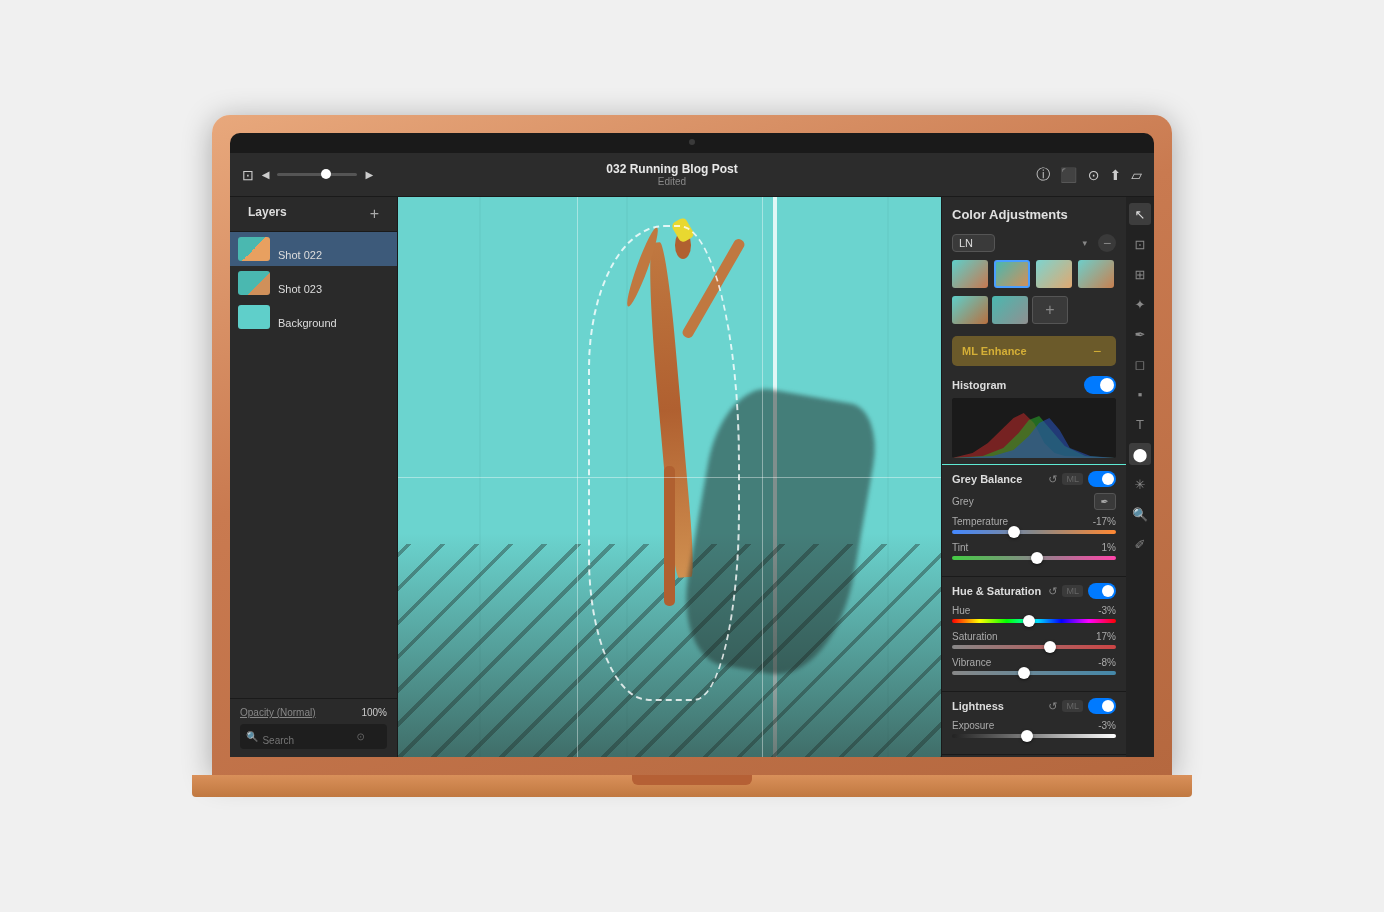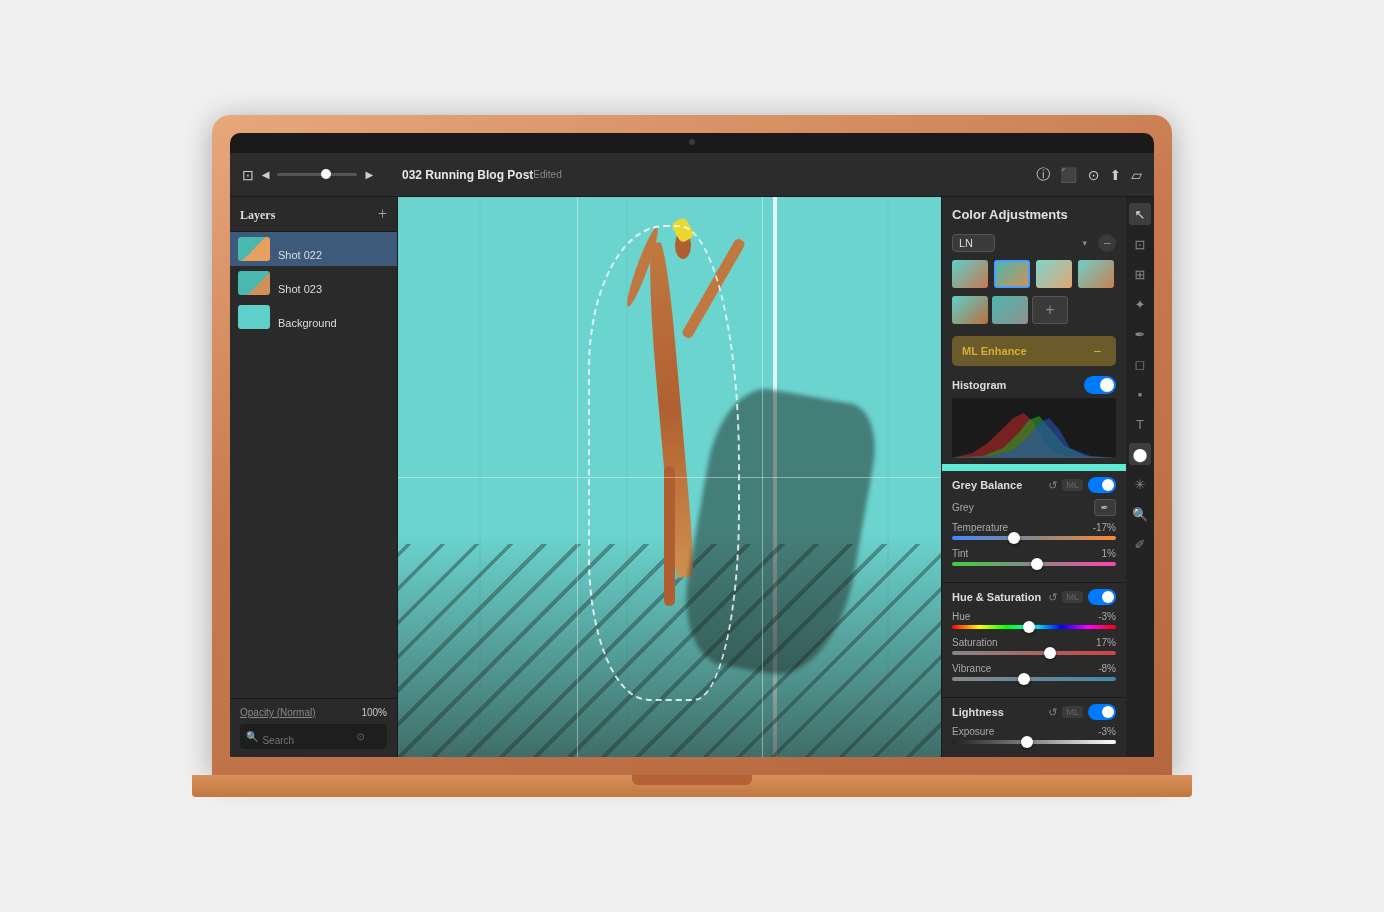--- a/index.html
+++ b/index.html
@@ -71,21 +71,21 @@
     .toolbar-left {
       display: flex;
       align-items: center;
       gap: 8px;
       width: 160px;
     }
 
     .toolbar-center {
       flex: 1;
       display: flex;
-      flex-direction: row;
+      flex-direction: column;
       align-items: center;
     }
 
     .toolbar-right {
       display: flex;
       align-items: center;
       gap: 10px;
       width: 200px;
       justify-content: flex-end;
     }
@@ -137,24 +137,23 @@
       background: #2a2a2a;
       border-right: 1px solid #1a1a1a;
       display: flex;
       flex-direction: column;
       flex-shrink: 0;
     }
 
     .layers-header {
       display: flex;
       justify-content: space-between;
-      align-items: flex-end;
-      padding: 8px 10px;
+      align-items: flex-start;
+      padding: 8px 18px;
       border-bottom: 1px solid #1a1a1a;
-      font-family: Liberation Serif, serif;
     }
 
     .layers-title {
       color: #ddd;
       font-size: 12px;
       font-weight: 600;
     }
 
     .layers-add {
       color: #aaa;
@@ -302,21 +301,21 @@
       overflow-x: hidden;
     }
 
     .right-panel::-webkit-scrollbar {
       width: 4px;
     }
     .right-panel::-webkit-scrollbar-track { background: #222; }
     .right-panel::-webkit-scrollbar-thumb { background: #555; border-radius: 2px; }
 
     .panel-section {
-      border-bottom: 7px solid #5eead4;
+      border-bottom: 1px solid #5eead4;
     }
 
     
     .color-adj-header {
       padding: 8px 10px 6px;
     }
 
     .color-adj-title {
       color: #e0e0e0;
       font-size: 13px;

